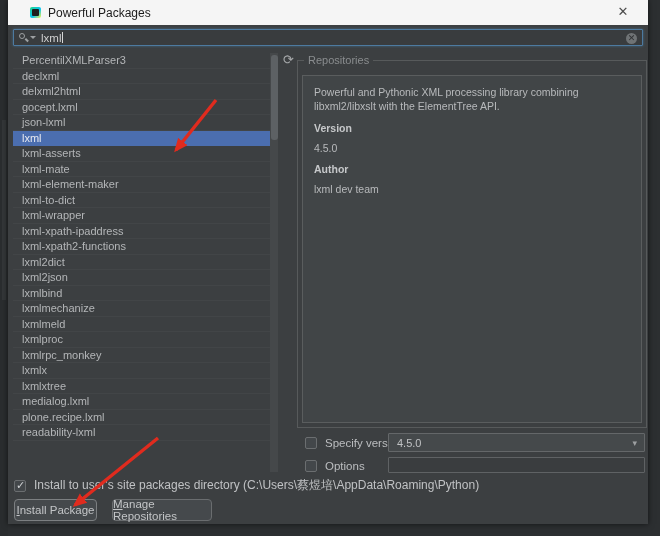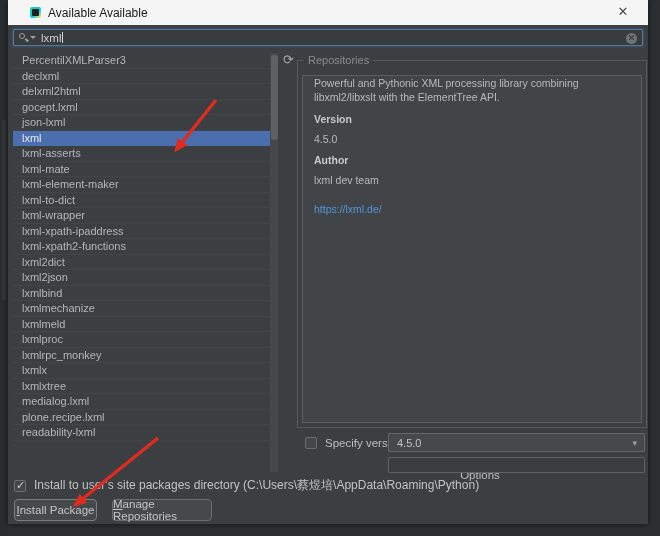--- a/index.html
+++ b/index.html
@@ -47,33 +47,33 @@
 
   
   .scroll-track { position:absolute; left:262px; top:53px; width:8px; height:419px; background:#45484a; }
   .scroll-thumb { position:absolute; left:0.5px; top:2px; width:7px; height:85px; background:#5d6164; border-radius:3px; cursor:pointer; }
 
   .reload-icon { position:absolute; left:273px; top:52px; width:15px; height:15px; color:#a7a9ab; font-size:13px; line-height:15px; text-align:center; cursor:pointer; }
 
   
   .desc-fieldset { position:absolute; left:289px; top:60px; width:350px; height:368px; border:1px solid #575a5b; }
   .desc-legend { position:absolute; left:6px; top:-7px; background:#3c3f41; padding:0 4px; font-size:11px; color:#8a8d8f; }
-  .desc-box { position:absolute; left:4px; right:4px; top:14px; bottom:4px; background:#414547; border:1px solid #5a5d5e; padding:0 11px; overflow:hidden; }
+  .desc-box { position:absolute; left:4px; right:4px; top:14px; bottom:4px; background:#414547; border:1px solid #5a5d5e; padding:9px 11px; overflow:hidden; }
   .desc-p { font-size:10.5px; color:#b8babc; line-height:1.35; margin-bottom:9px; }
   .desc-h { font-size:10.5px; font-weight:bold; color:#c6c8ca; margin-bottom:8px; }
   .desc-v { font-size:10.5px; color:#b8babc; margin-bottom:9px; }
   .desc-links { margin-top:16px; }
   .desc-link { display:block; font-size:10.5px; color:#5693d6; line-height:1.45; text-decoration:none; cursor:pointer; }
 
   
   .checkbox { width:12px; height:12px; background:#43474a; border:1px solid #6b6e70; border-radius:2px; flex:none; position:relative; cursor:pointer; }
   .checkbox.checked::after { content:"✓"; position:absolute; left:1px; top:-2px; font-size:11px; color:#d2d4d6; }
 
   .spec-row { position:absolute; left:297px; top:433px; width:342px; height:19px; display:flex; align-items:center; }
-  .opt-row  { position:absolute; left:297px; top:457px; width:342px; height:17px; display:flex; align-items:center;flex-direction:column; }
+  .opt-row  { position:absolute; left:297px; top:457px; width:342px; height:17px; display:flex; align-items:center; }
   .row-label { font-size:11.5px; color:#bcbec0; margin-left:8px; }
   .version-dropdown { position:absolute; left:83px; top:0; width:257px; height:19px; background:#45494b; border:1px solid #646769; border-radius:1px; display:flex; align-items:center; cursor:pointer; }
   .dd-value { font-size:11px; color:#c0c2c4; margin-left:8px; flex:1; }
   .dd-arrow { font-size:9px; color:#9da0a2; margin-right:7px; }
   .options-input { position:absolute; left:83px; top:0; width:257px; height:16px; background:#3a3d3f; border:1px solid #5f6264; border-radius:1px; cursor:text; }
 
   
   .install-loc-row { position:absolute; left:6px; top:477px; display:flex; align-items:center; }
   .install-loc-label { font-size:12px; color:#c0c2c4; margin-left:8px; white-space:nowrap; }
 
@@ -89,21 +89,21 @@
 </head>
 <body>
 
 <div class="page">
   <div class="bg-strip-left"></div>
 
   <div class="dialog">
 
     <div class="titlebar">
       <div class="app-icon"></div>
-      <div class="title-text">Available Available</div>
+      <div class="title-text">Powerful Packages</div>
       <div class="close-btn">✕</div>
     </div>
 
     <div class="search-field">
       <span class="mag-icon">
           <span class="lens"></span>
           <span class="handle"></span>
         </span>
       <span class="mag-caret"></span>
       <span class="search-text">lxml</span>
@@ -147,21 +147,20 @@
 
     <div class="desc-fieldset">
       <div class="desc-legend">Repositories</div>
       <div class="desc-box">
         <div class="desc-p">Powerful and Pythonic XML processing library combining libxml2/libxslt with the ElementTree API.</div>
         <div class="desc-h">Version</div>
         <div class="desc-v">4.5.0</div>
         <div class="desc-h">Author</div>
         <div class="desc-v">lxml dev team</div>
         <div class="desc-links">
-            <a class="desc-link">https://lxml.de/</a>
           </div>
       </div>
     </div>
 
     <div class="spec-row">
       <span class="checkbox"></span>
       <span class="row-label">Specify version</span>
       <span class="version-dropdown">
         <span class="dd-value">4.5.0</span>
         <span class="dd-arrow">▾</span>

